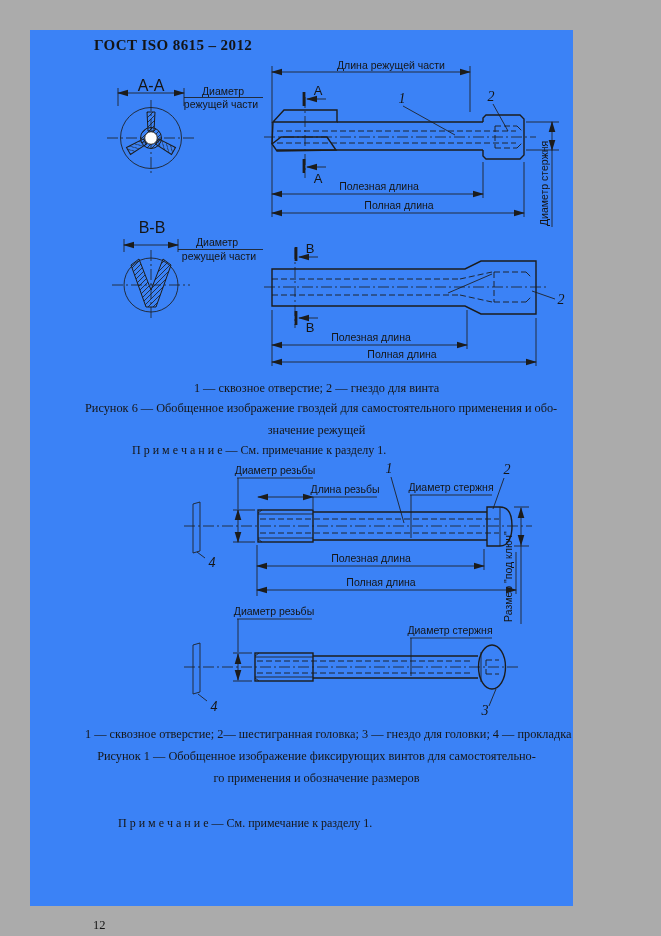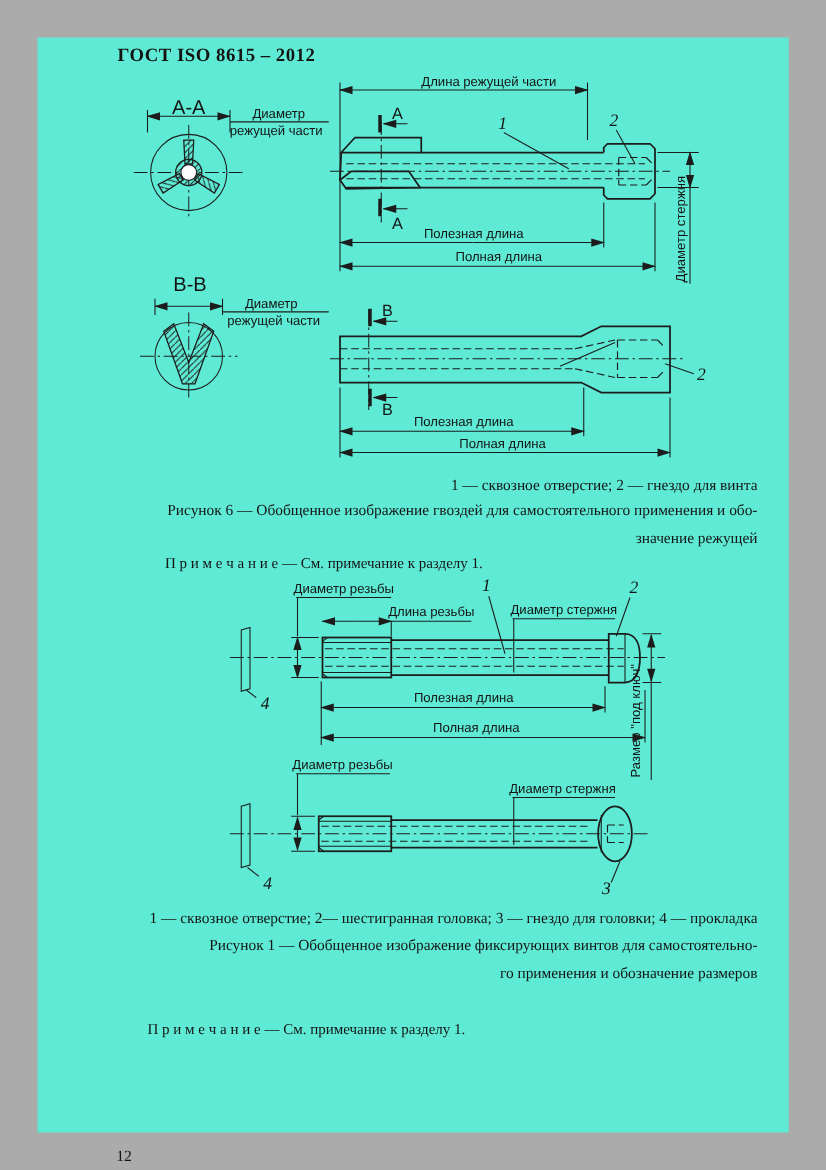--- a/index.html
+++ b/index.html
@@ -1,21 +1,21 @@
 <!DOCTYPE html>
 <html><head>
 <meta charset="utf-8">
 <style>
   html,body{margin:0;padding:0;background:#ababab;}
   .canvas{position:relative;width:661px;height:936px;background:#ababab;overflow:hidden;
           font-family:"Liberation Serif",serif;color:#1a1a1a;}
-  .sheet{position:absolute;left:30px;top:30px;width:601px;height:876px;background:#5eead4;}
+  .sheet{position:absolute;left:30px;top:30px;width:543px;height:876px;background:#3b82f6;}
   .hdr{position:absolute;left:64px;top:7px;font:bold 15px "Liberation Serif",serif;letter-spacing:.4px;color:#141414;}
   .fig{position:absolute;}
-  .cap{position:absolute;left:55px;right:25px;text-align:right;
+  .cap{position:absolute;left:55px;right:25px;text-align:center;
        font:12.3px "Liberation Serif",serif;color:#161616;white-space:nowrap;}
   .note{position:absolute;font:12px "Liberation Serif",serif;color:#161616;white-space:nowrap;}
   .pagenum{position:absolute;left:63px;top:888px;font:12.5px "Liberation Serif",serif;color:#141414;}
 
   
   .ol{stroke:#1c1c1c;stroke-width:1.4;fill:none;}
   .tl{stroke:#1c1c1c;stroke-width:.85;fill:none;}
   .dim{stroke:#1c1c1c;stroke-width:.85;fill:none;}
   .cl{stroke:#1c1c1c;stroke-width:.8;fill:none;stroke-dasharray:11 3 2 3;}
   .hl{stroke:#1c1c1c;stroke-width:.9;fill:none;stroke-dasharray:6 3;}

